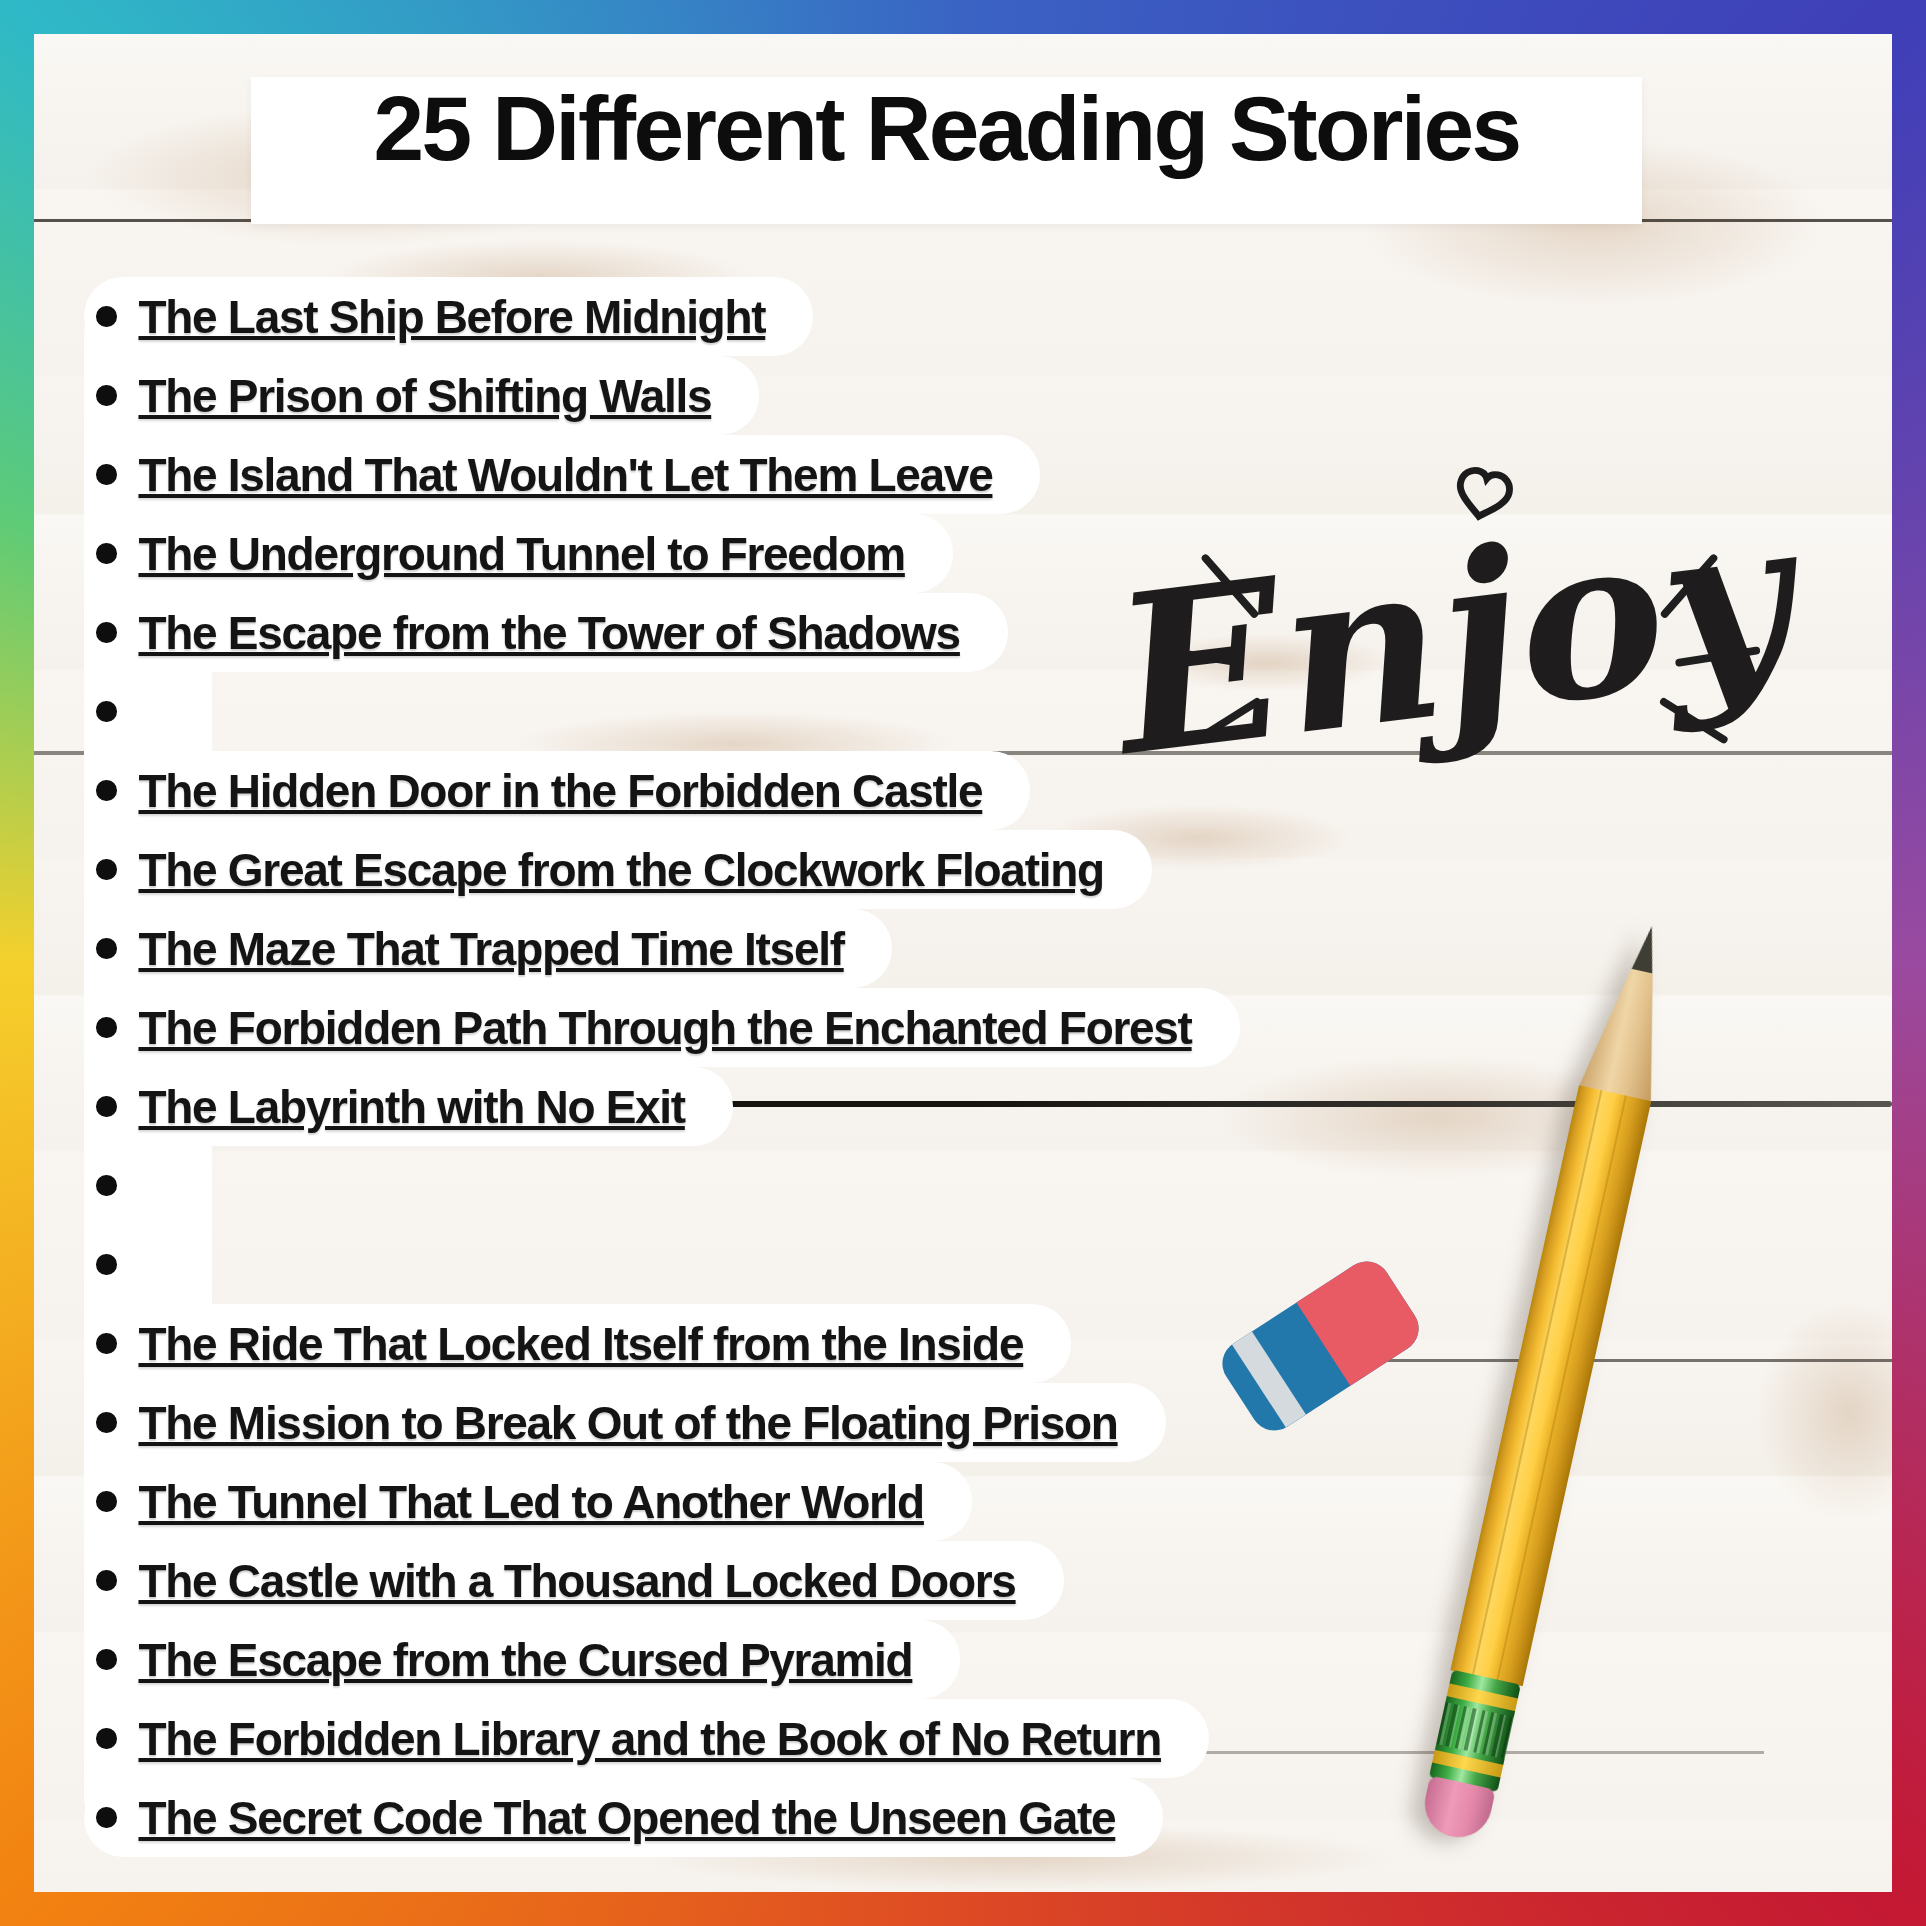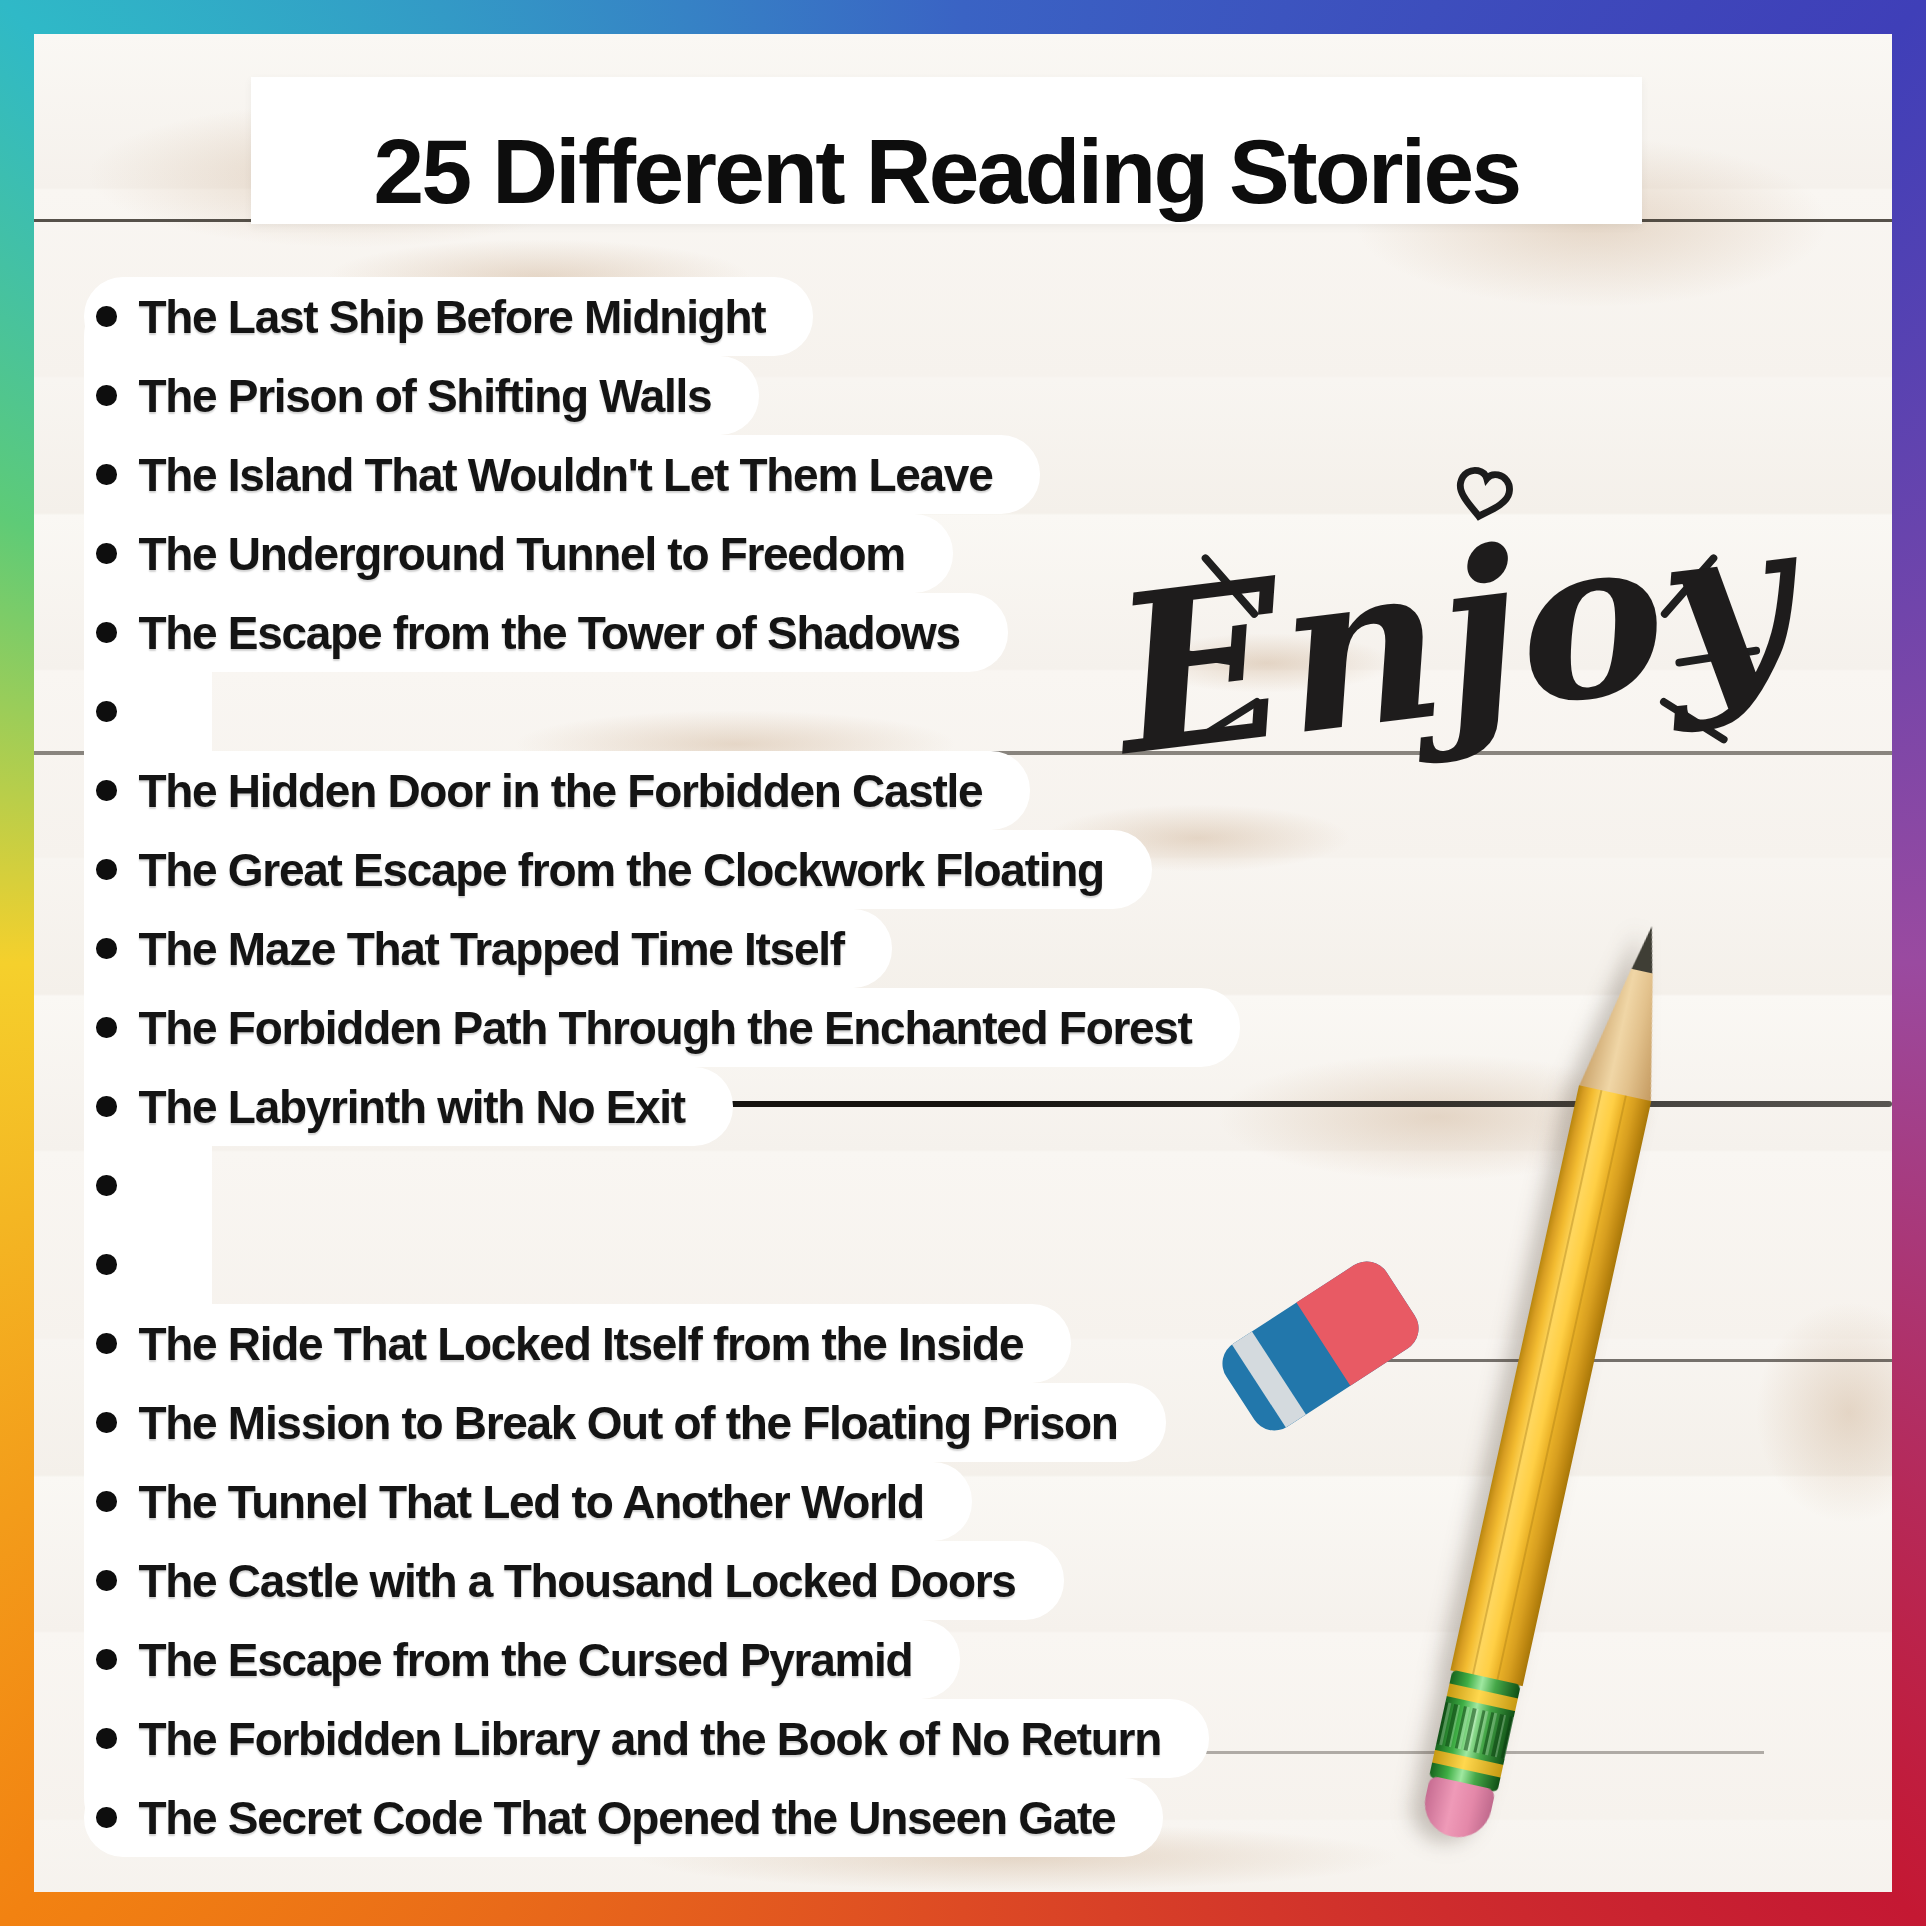--- a/index.html
+++ b/index.html
@@ -14,30 +14,30 @@
   
   .inner{position:absolute;inset:34px;overflow:hidden;
     background:
       repeating-linear-gradient(180deg,
         #faf8f4 0px, #f5f1ec 154px, #f9f6f2 156px,
         #f6f2ed 342px, #f8f5f1 344px, #f4f0ea 479px, #f9f7f3 481px);}
   .patch{position:absolute;background:radial-gradient(ellipse at center,rgba(180,135,90,.55) 0%,rgba(180,135,90,0) 70%);opacity:.5;}
   .seam{position:absolute;background:rgba(45,40,33,.8);}
   
   .banner{position:absolute;left:217px;top:43px;width:1391px;height:147px;background:#ffffff;
-    display:flex;align-items:flex-end;justify-content:center;box-shadow:0 2.6px 8.6px rgba(0,0,0,.05);}
+    display:flex;align-items:flex-start;justify-content:center;box-shadow:0 2.6px 8.6px rgba(0,0,0,.05);}
   .banner h1{margin:0;font-size:91px;font-weight:700;letter-spacing:-2.6px;color:#0d0d0d;white-space:nowrap;}
   
   .stories{position:absolute;left:50px;top:243px;margin:0;padding:0;list-style:none;}
   .leftmask{position:absolute;left:0;top:0;bottom:0;width:128px;background:#ffffff;border-radius:60px 0 0 60px;}
   .stories li{position:relative;display:flex;align-items:center;height:79px;width:fit-content;
     background:#ffffff;border-radius:39px;padding:0 48px 0 0;}
   .dot{width:20.5px;height:20.5px;border-radius:50%;background:#0e0e0e;margin:0 22px 0 12px;flex:0 0 auto;}
   .txt{font-size:46px;font-weight:700;letter-spacing:-1.3px;color:#141414;white-space:nowrap;
-    text-shadow:0 1.7px 1.7px rgba(0,0,0,.18);}
+    text-shadow:0 1.7px 1.7px rgba(0,0,0,.18);text-decoration:underline;}
   
   .enjoy{position:absolute;left:1070px;top:396px;width:711px;height:419px;overflow:visible;}
   .enjoy text{font-family:"DejaVu Serif",serif;font-style:italic;font-weight:bold;fill:#1e1c1c;}
   
   .eraser-svg{position:absolute;left:1184px;top:1218px;width:205px;height:188px;overflow:visible;}
   
   .pencil{position:absolute;left:1579px;top:892px;width:74px;height:935px;
     transform:rotate(12.4deg);transform-origin:37px 8.6px;
     filter:drop-shadow(-12px 8.6px 10.3px rgba(70,55,40,.28));}
   .graphite{position:absolute;left:26px;top:0;width:22px;height:48px;background:#3f3e35;

